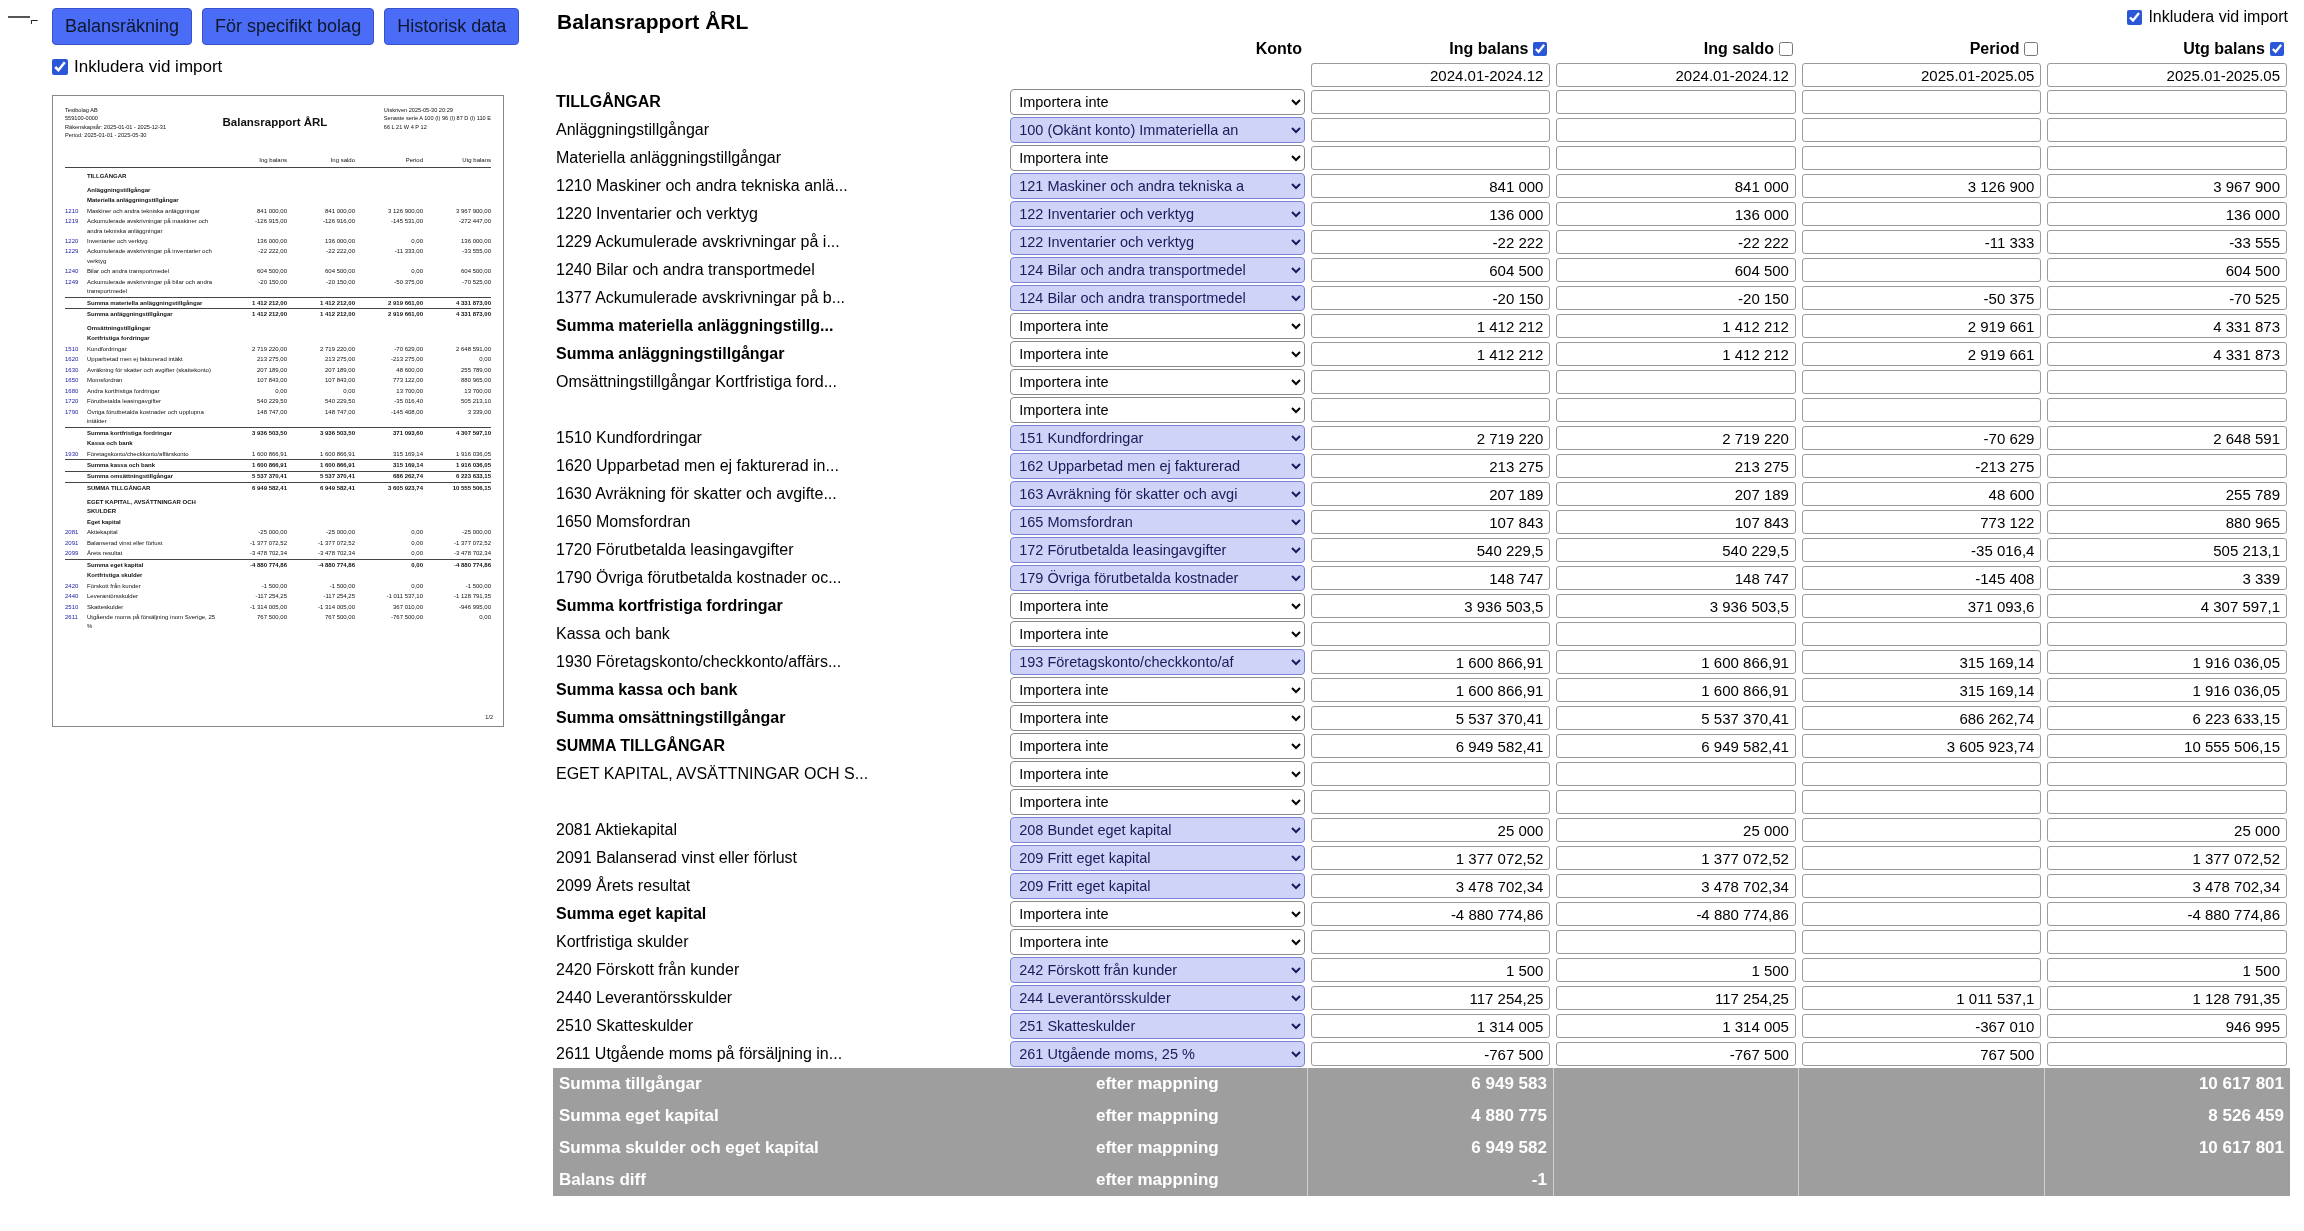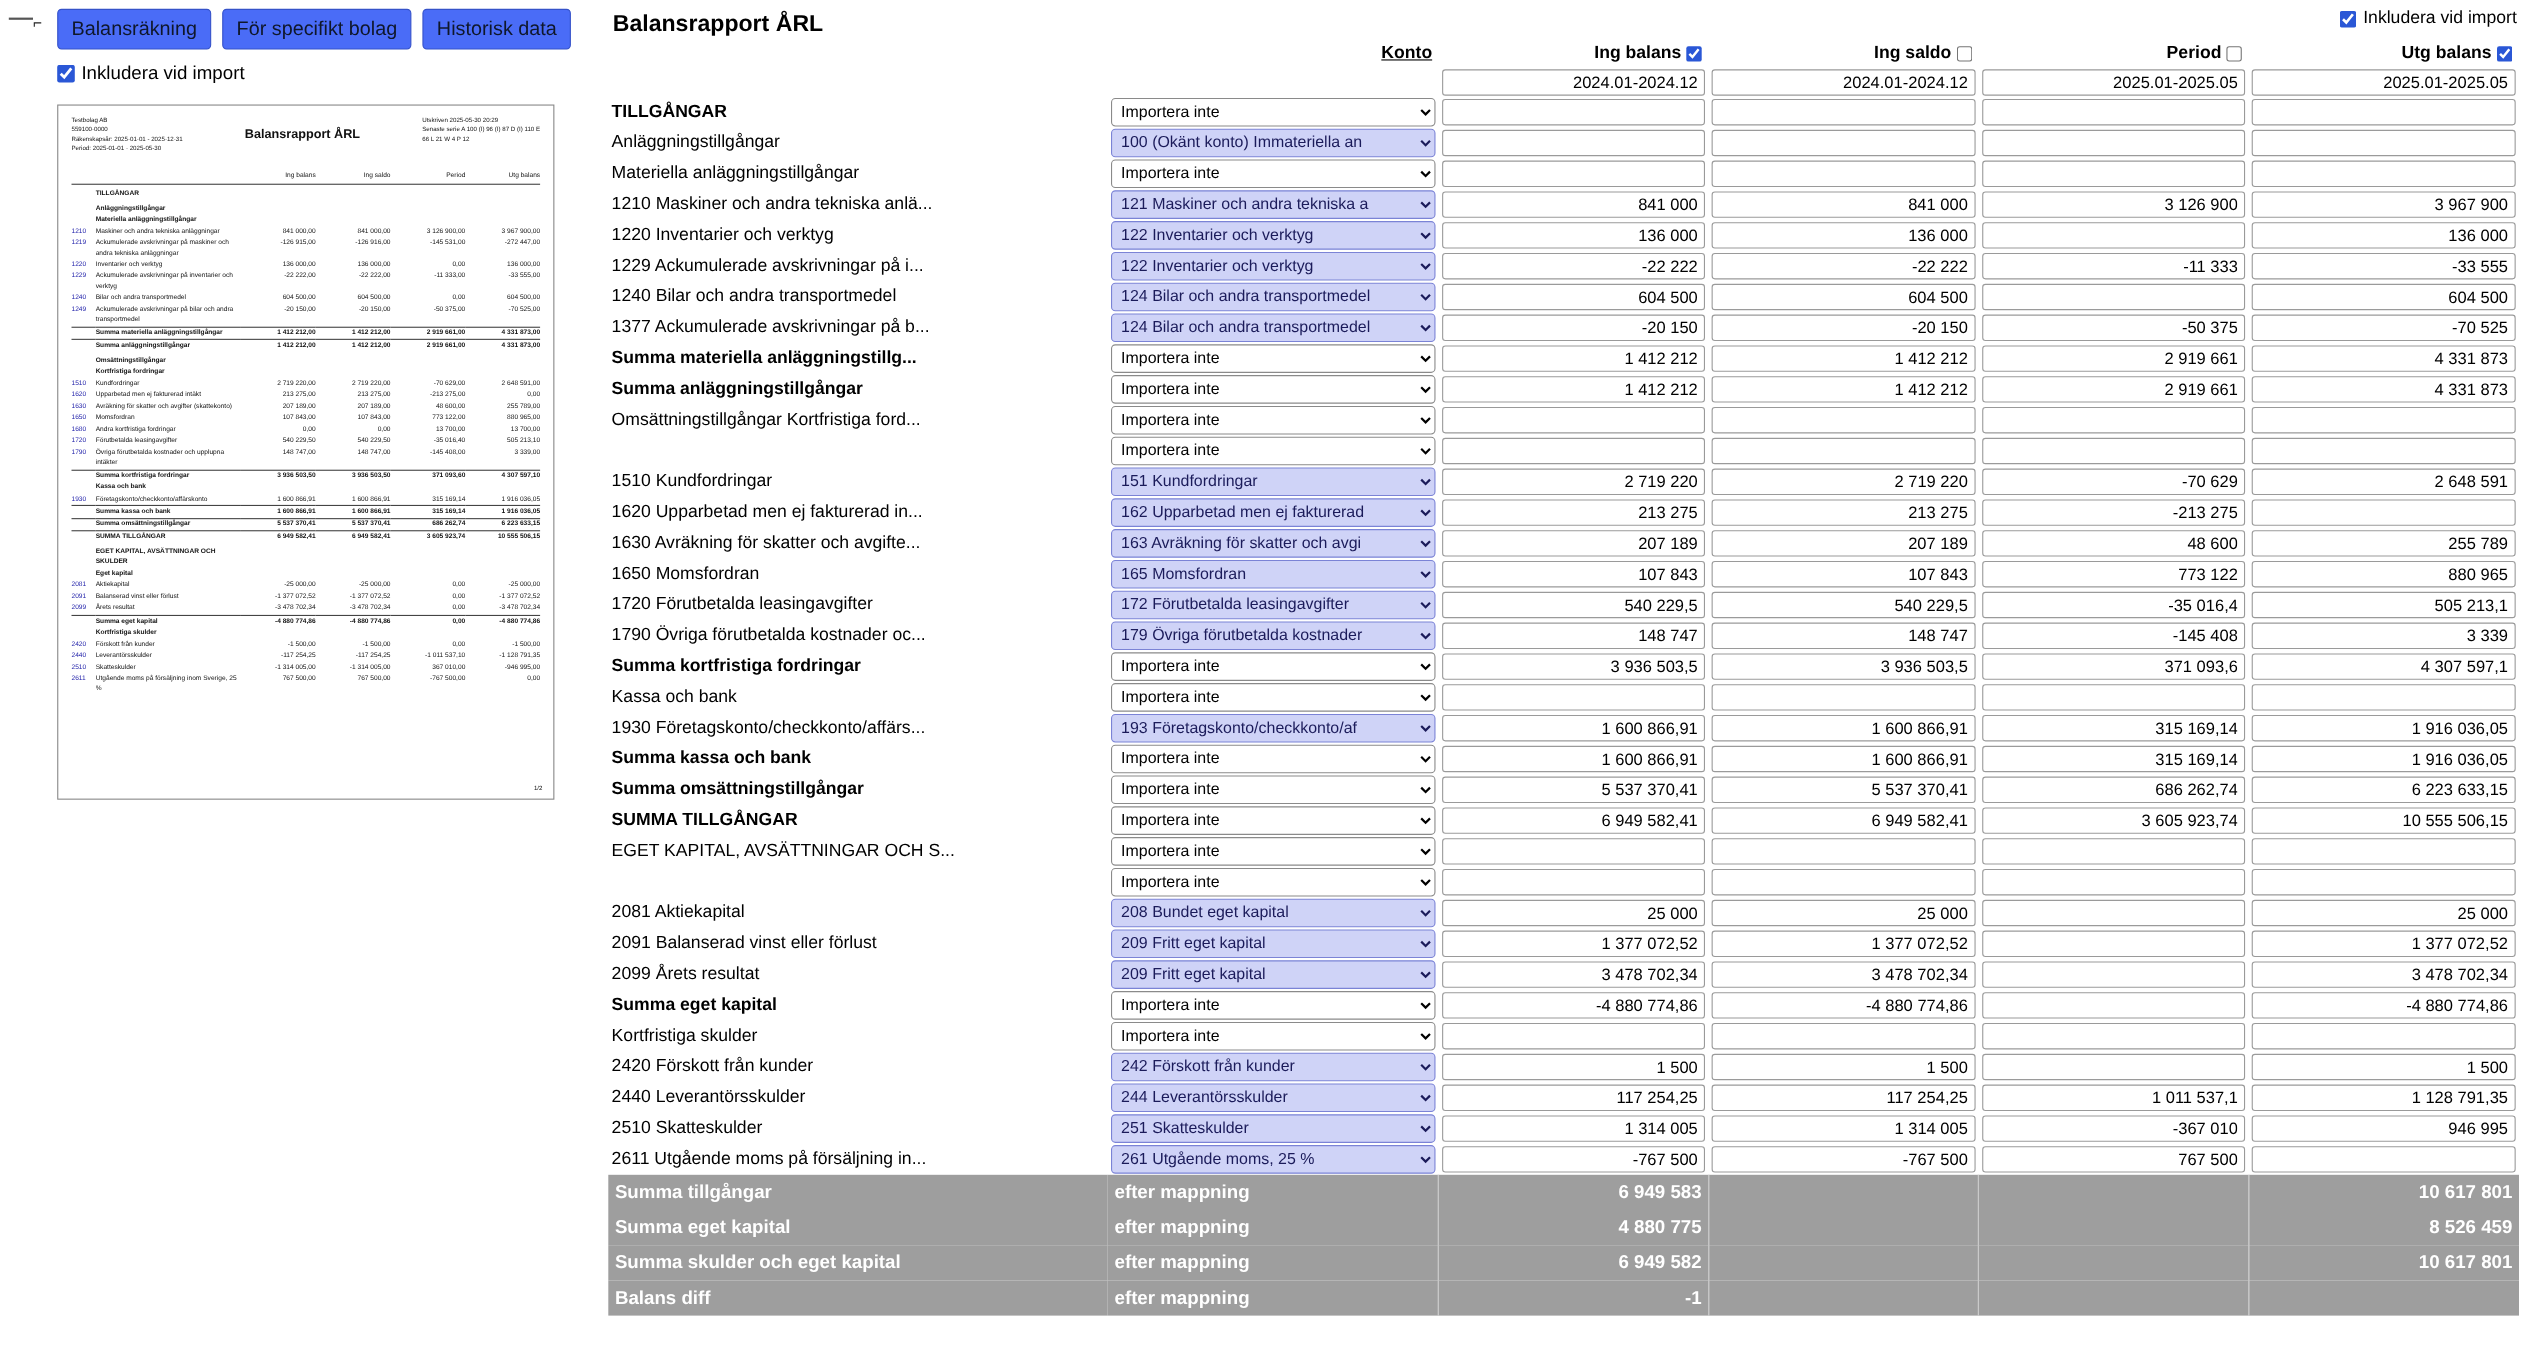--- a/index.html
+++ b/index.html
@@ -67,21 +67,21 @@
   
   .right { flex:1 1 auto; position:relative; padding: 0 14px 0 0; }
   .rtitle { font-size:21px; font-weight:bold; padding: 10px 0 6px 4px; }
   .topright-chk {
     position:absolute; right:16px; top:8px;
     display:flex; align-items:center; gap:6px; font-size:16px;
   }
   .topright-chk input { width:15px; height:15px; margin:0; accent-color:#2a57d6; }
 
   table.grid { width:100%; border-collapse:collapse; table-layout:fixed; }
-  table.grid th { font-size:16px; font-weight:bold; padding:0 6px 4px 0;text-decoration:underline; }
+  table.grid th { font-size:16px; font-weight:bold; padding:0 6px 4px 0; }
   .th-konto { text-align:right; }
   .th-num { text-align:right; }
   .th-num .wrap { display:inline-flex; align-items:center; gap:5px; justify-content:flex-end; }
   .th-num input[type=checkbox] { width:14px; height:14px; margin:0; accent-color:#2a57d6; }
 
   col.c-label { width:400px; }
   col.c-select { width:250px; }
 
   table.grid td { padding:1px 3px; vertical-align:middle; }
   .lblcell { font-size:16px; padding-left:4px; white-space:nowrap; overflow:hidden; text-overflow:ellipsis; }
@@ -101,21 +101,21 @@
     border:1px solid #9a9a9a; border-radius:3px;
     background:#fff; padding:0 6px;
   }
 
   
   .period-in { height:22px; font-size:14px; }
 
   
   tr.sumrow td { background:#9e9e9e; color:#fff; font-weight:bold; font-size:17px; padding:6px 6px; }
   tr.sumrow td.s-label { padding-left:6px; }
-  tr.sumrow td.s-mid { text-align:left;margin-top:32px; }
+  tr.sumrow td.s-mid { text-align:center;margin-top:32px; }
   tr.sumrow td.s-num { text-align:right; }
   .divline { border-left:1px solid #cfcfcf; }
 </style>
 </head>
 <body>
 
 <div class="app">
 
   <div class="left">
     <div class="dash"></div>

